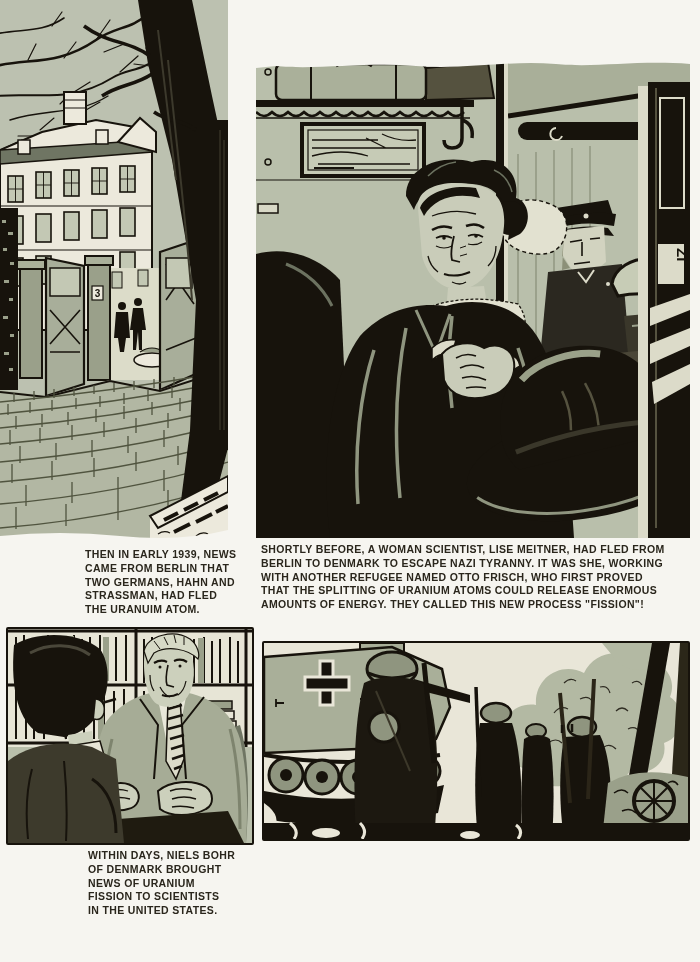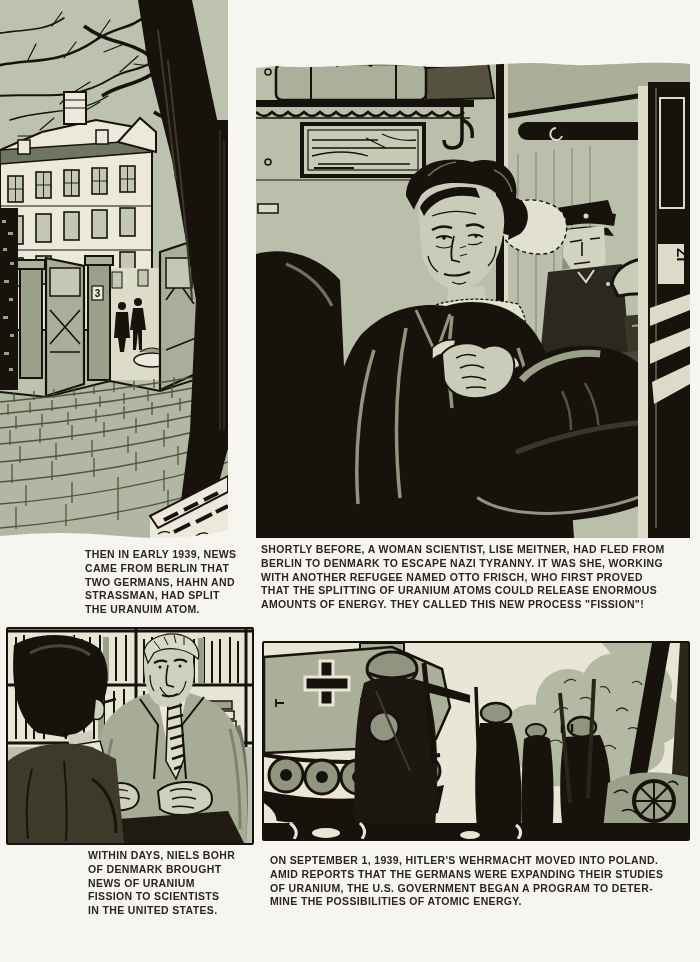--- a/index.html
+++ b/index.html
@@ -429,30 +429,26 @@
         <ellipse cx="62" cy="190" rx="14" ry="5" fill="#e9e6d8"></ellipse>
         <ellipse cx="206" cy="192" rx="10" ry="4" fill="#e9e6d8"></ellipse>
         <path d="M26,180 q10,8 4,16 M96,180 q8,8 2,16 M252,182 q8,6 2,14" stroke="#e9e6d8" stroke-width="3" fill="none"></path>
       </g>
     </svg>
   </div>
 
   <div class="caption" id="cap1">THEN IN EARLY 1939, NEWS
 CAME FROM BERLIN THAT
 TWO GERMANS, HAHN AND
-STRASSMAN, HAD SPLIT
+STRASSMAN, HAD FLED
 THE URANUIM ATOM.</div>
   <div class="caption" id="cap3">WITHIN DAYS, NIELS BOHR
 OF DENMARK BROUGHT
 NEWS OF URANIUM
 FISSION TO SCIENTISTS
 IN THE UNITED STATES.</div>
   <div class="caption" id="cap2">SHORTLY BEFORE, A WOMAN SCIENTIST, LISE MEITNER, HAD FLED FROM
 BERLIN TO DENMARK TO ESCAPE NAZI TYRANNY. IT WAS SHE, WORKING
 WITH ANOTHER REFUGEE NAMED OTTO FRISCH, WHO FIRST PROVED
 THAT THE SPLITTING OF URANIUM ATOMS COULD RELEASE ENORMOUS
 AMOUNTS OF ENERGY. THEY CALLED THIS NEW PROCESS "FISSION"!</div>
-  <div class="caption" id="cap4">ON SEPTEMBER 1, 1939, HITLER'S WEHRMACHT MOVED INTO POLAND.
-AMID REPORTS THAT THE GERMANS WERE EXPANDING THEIR STUDIES
-OF URANIUM, THE U.S. GOVERNMENT BEGAN A PROGRAM TO DETER-
-MINE THE POSSIBILITIES OF ATOMIC ENERGY.</div>
 
 </div>
 
 </body></html>

